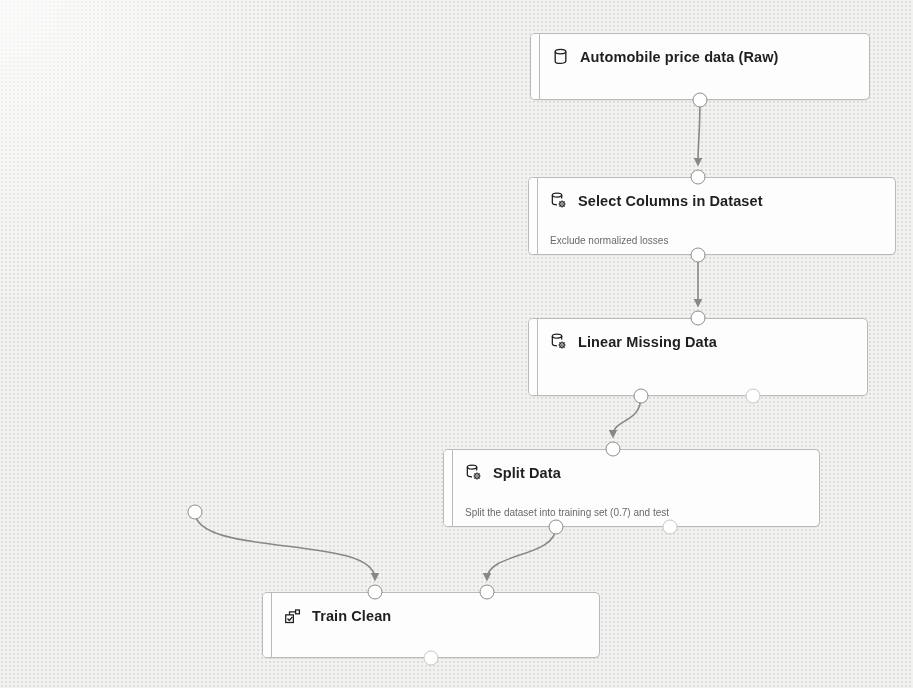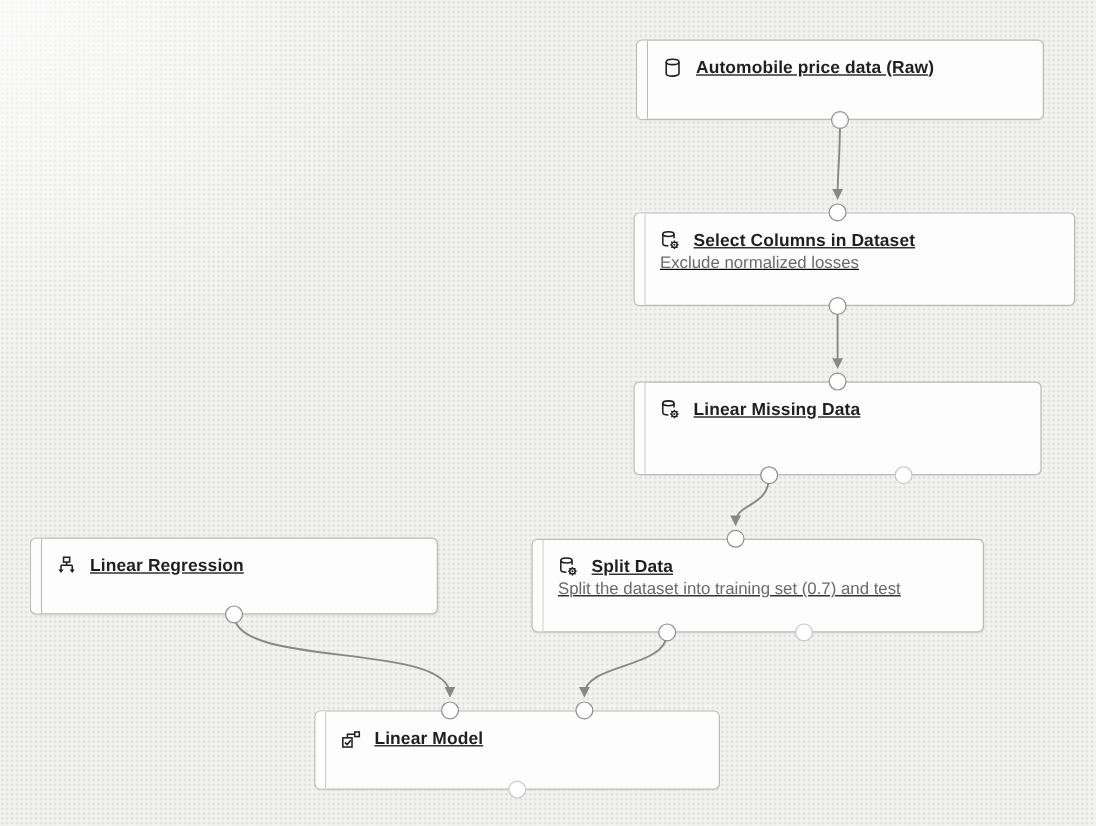--- a/index.html
+++ b/index.html
@@ -45,38 +45,37 @@
     width: 9px;
     border-right: 1px solid var(--node-border, #bcbab8);
     border-radius: 4px 0 0 4px;
     background: var(--node-bg, #fdfdfd);
   }
   .node .content {
     position: absolute;
     left: 10px; top: 0; right: 0; bottom: 0;
     padding: 14px 14px 4px 11px;
     overflow: hidden;
-    text-decoration: underline;
   }
   .title-row {
     display: flex;
     align-items: center;
     gap: 11px;
     white-space: nowrap;
   }
   .title-row .icon { flex: 0 0 auto; display: inline-flex; }
   .node .title {
     font-size: 14.5px;
     font-weight: 600;
     color: var(--title-color, #201f1e);
     letter-spacing: 0.1px;
   }
   .node .subtitle {
-    margin-top: 1px;
-    font-size: 14px;
+    margin-top: 26px;
+    font-size: 10px;
     color: var(--subtitle-color, #6b6966);
     white-space: nowrap;
     overflow: hidden;
   }
   .port {
     position: absolute;
     width: 15px; height: 15px;
     border-radius: 50%;
     background: var(--port-fill, #ffffff);
     border: 1.6px solid var(--port-border-connected, #8f8d8b);
@@ -209,50 +208,34 @@
               </g>
             </g>
           </svg>
         </span>
         <span class="title">Split Data</span>
       </div>
       <div class="subtitle">Split the dataset into training set (0.7) and test</div>
     </div>
   </div>
 
-  <div class="node" style="left:25px; top:448px; width:340px; height:64px">
-    <div class="accent"></div>
-    <div class="content">
-      <div class="title-row">
-        <span class="icon">
-          <svg width="17" height="17" viewBox="0 0 16 16">
-            <rect x="5.6" y="1.3" width="4.8" height="3.8" fill="none" stroke="#201f1e" stroke-width="1.2"></rect>
-            <path d="M8 5.1 V7.6 M3.6 7.6 H12.4 M3.6 7.6 V11.2 M12.4 7.6 V11.2" fill="none" stroke="#201f1e" stroke-width="1.2"></path>
-            <path d="M3.6 13.6 l-2 -2.7 h4 z" fill="#201f1e"></path>
-            <path d="M12.4 13.6 l-2 -2.7 h4 z" fill="#201f1e"></path>
-          </svg>
-        </span>
-        <span class="title">Linear Regression</span>
-      </div>
-    </div>
-  </div>
 
   <div class="node" style="left:262px; top:592px; width:338px; height:66px">
     <div class="accent"></div>
     <div class="content">
       <div class="title-row">
         <span class="icon">
           <svg width="17" height="17" viewBox="0 0 16 16">
             <path d="M5.2 7.4 V4.6 H11 " fill="none" stroke="#201f1e" stroke-width="1.2"></path>
             <rect x="10.9" y="2.8" width="3.6" height="3.6" fill="none" stroke="#201f1e" stroke-width="1.2"></rect>
             <rect x="1.6" y="7.4" width="7.2" height="7.2" fill="none" stroke="#201f1e" stroke-width="1.2"></rect>
             <path d="M3.3 10.9 l1.7 1.7 l2.9 -3.3" fill="none" stroke="#201f1e" stroke-width="1.3"></path>
           </svg>
         </span>
-        <span class="title">Linear Model</span>
+        <span class="title">Train Clean</span>
       </div>
     </div>
   </div>
 
   <div class="port" style="left:700px; top:100px"></div>
   <div class="port" style="left:698px; top:177px"></div>
   <div class="port" style="left:698px; top:255px"></div>
   <div class="port" style="left:698px; top:318px"></div>
   <div class="port" style="left:641px; top:396px"></div>
   <div class="port unconnected" style="left:753px; top:396px"></div>

